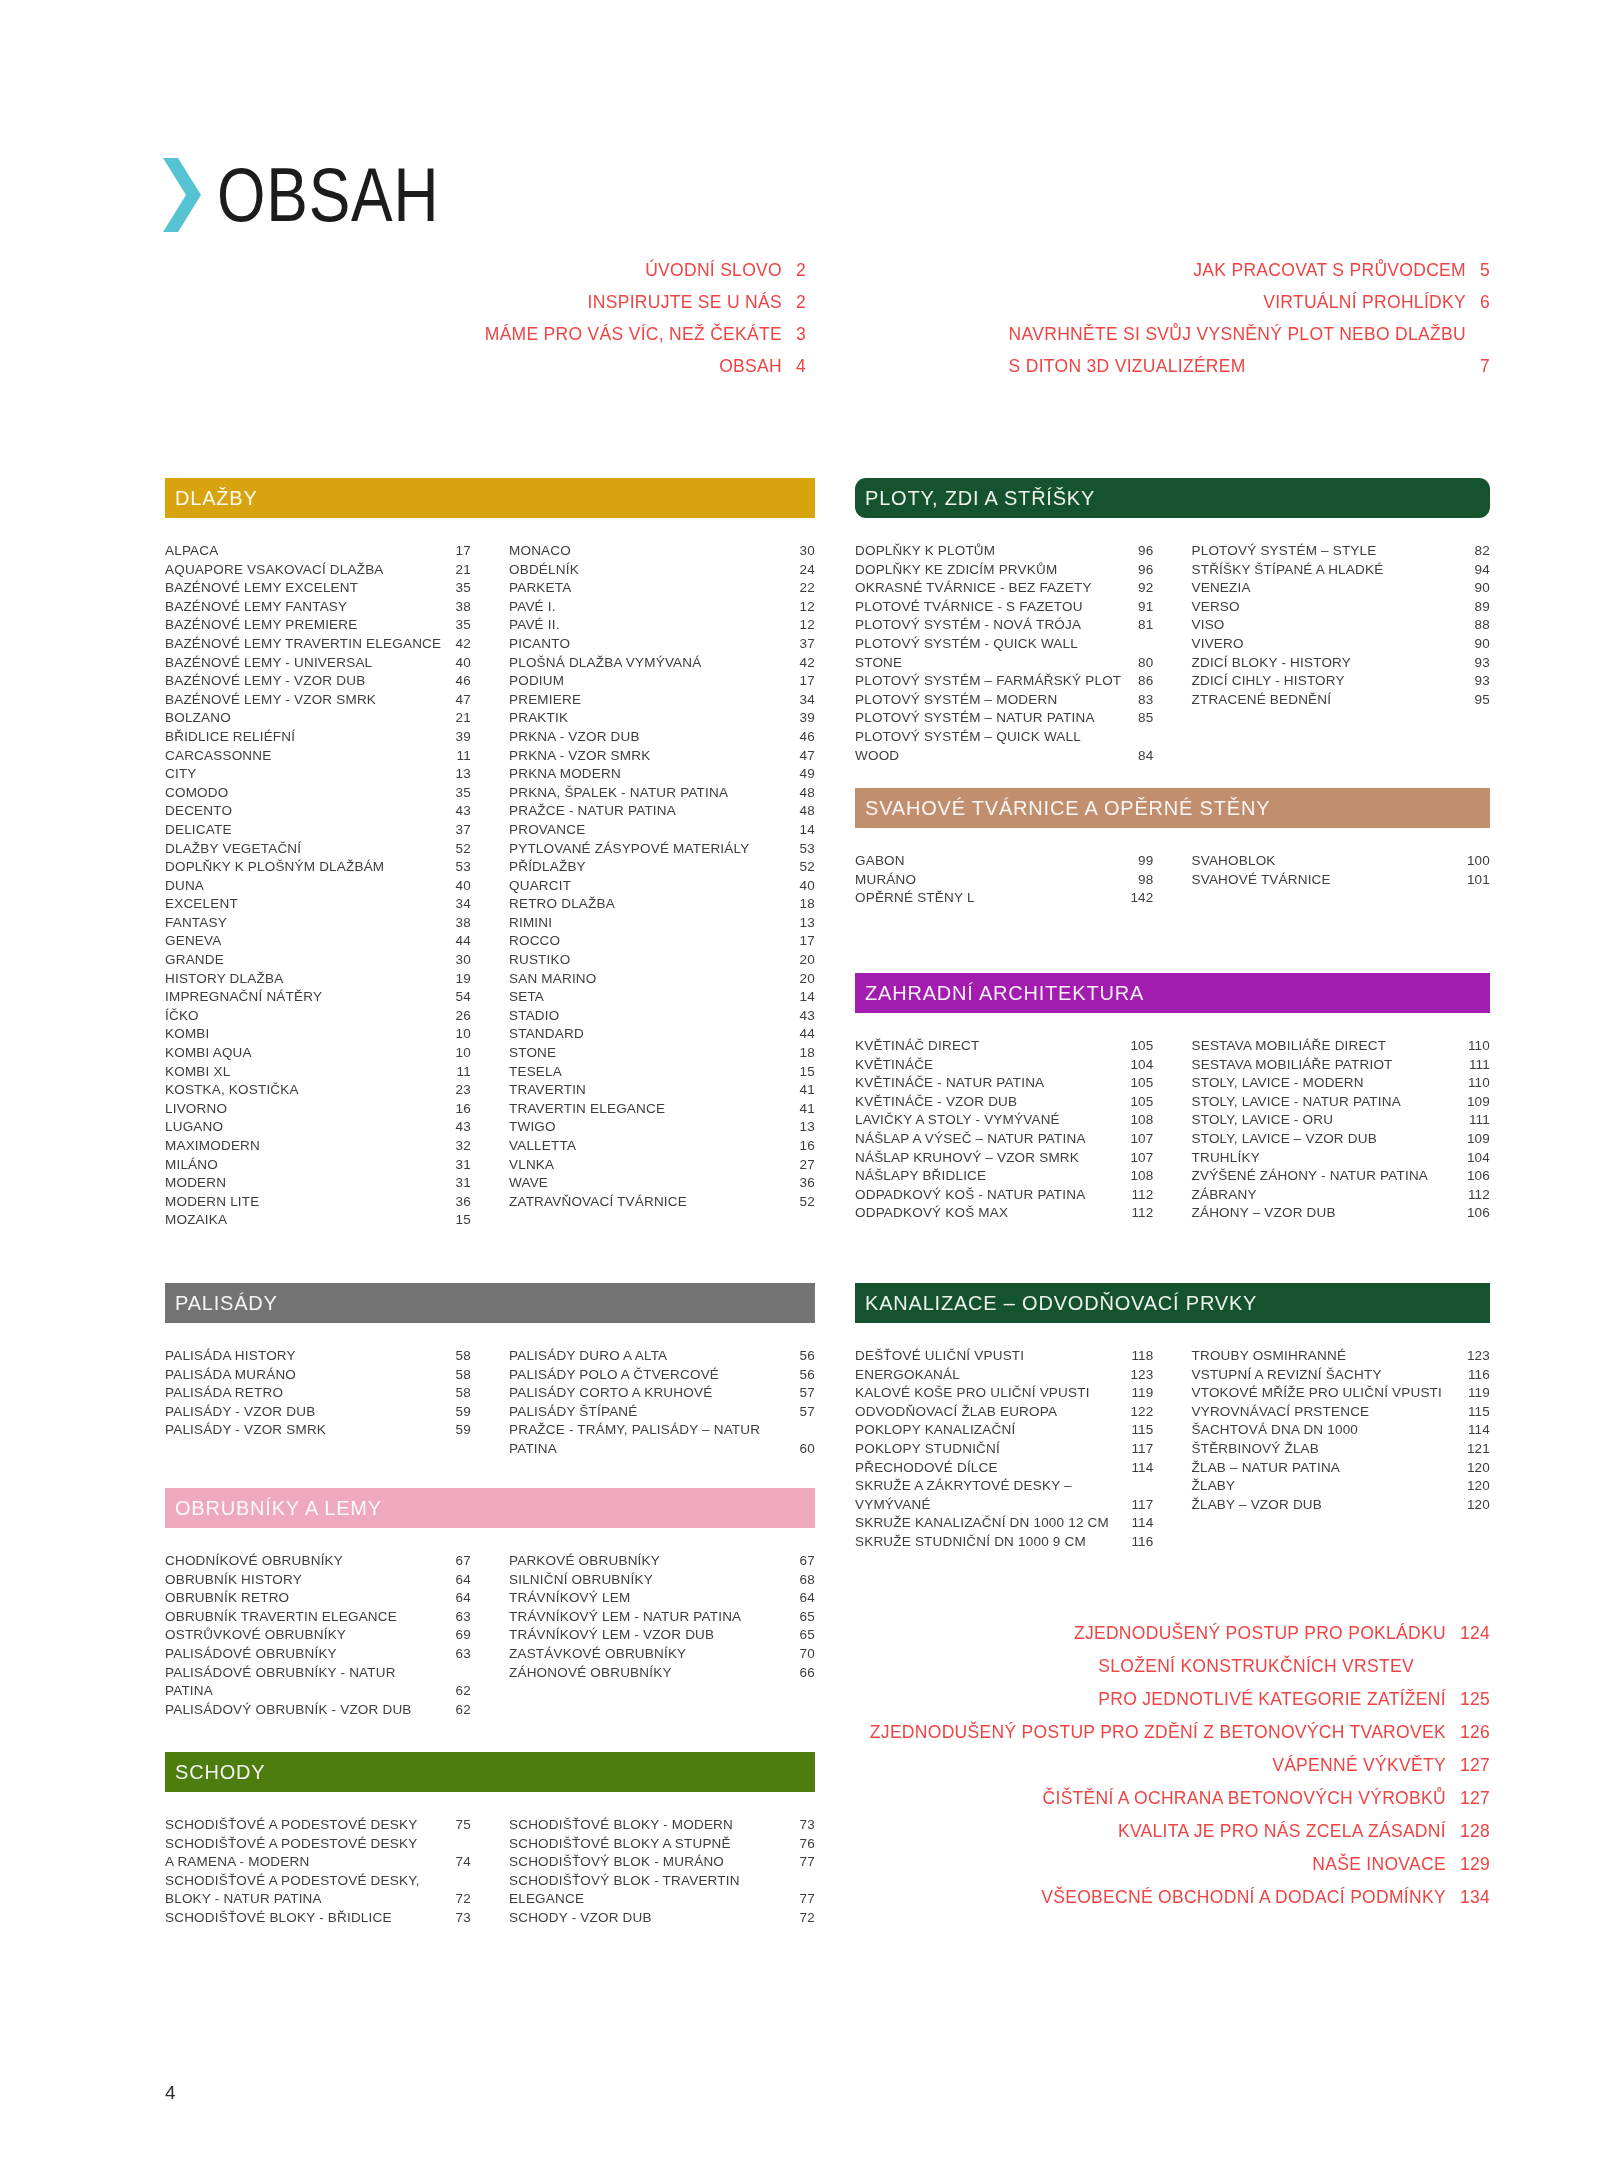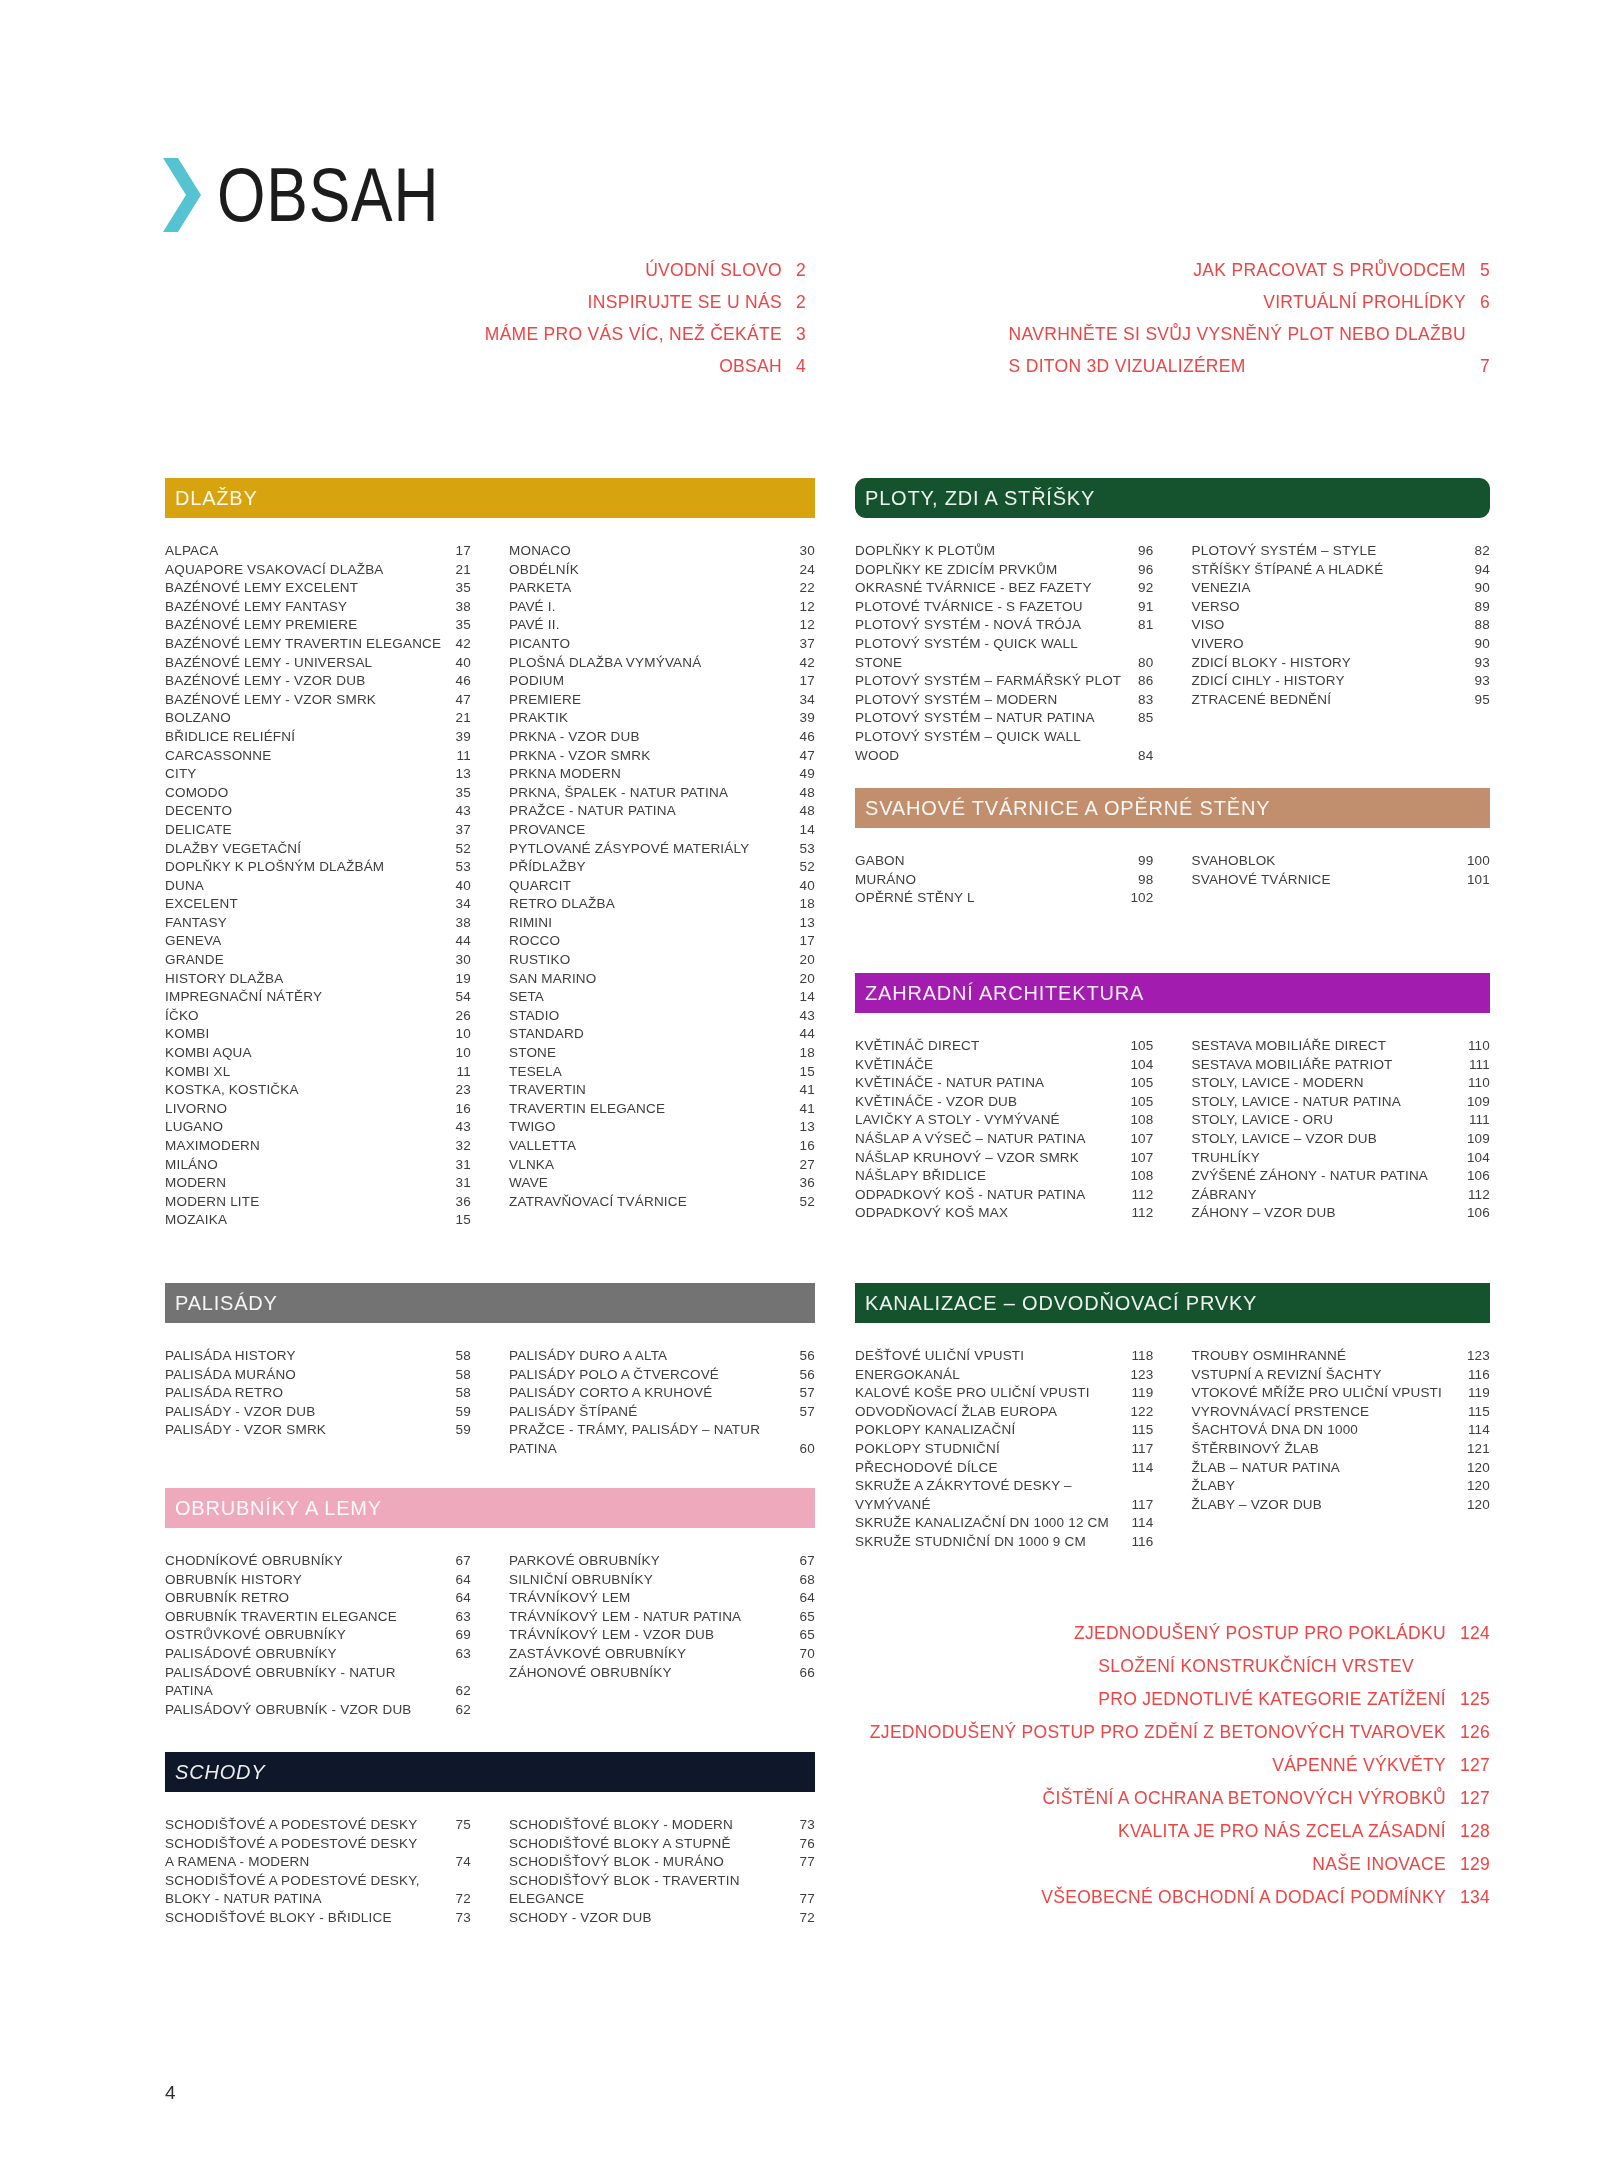--- a/index.html
+++ b/index.html
@@ -500,21 +500,21 @@
         </div>
         <div class="row">
           <span class="lbl">ZÁHONOVÉ OBRUBNÍKY</span>
           <span class="pg">66</span>
         </div>
       </div>
   </div>
 </section>
 
 <section class="sec" style="top:1752px;left:165px;width:650px">
-  <header class="band" style="background: #0f172a; font-style: italic;">
+  <header class="band" style="background: #4d7c0f;">
     <span class="band-title">SCHODY</span>
   </header>
   <div class="cols">
     <div class="col rows">
         <div class="row">
           <span class="lbl">SCHODIŠŤOVÉ A PODESTOVÉ DESKY</span>
           <span class="pg">75</span>
         </div>
         <div class="row">
           <span class="lbl">SCHODIŠŤOVÉ A PODESTOVÉ DESKY
@@ -653,21 +653,21 @@
         <div class="row">
           <span class="lbl">GABON</span>
           <span class="pg">99</span>
         </div>
         <div class="row">
           <span class="lbl">MURÁNO</span>
           <span class="pg">98</span>
         </div>
         <div class="row">
           <span class="lbl">OPĚRNÉ STĚNY L</span>
-          <span class="pg">102</span>
+          <span class="pg">142</span>
         </div>
       </div>
     <div class="col rows">
         <div class="row">
           <span class="lbl">SVAHOBLOK</span>
           <span class="pg">100</span>
         </div>
         <div class="row">
           <span class="lbl">SVAHOVÉ TVÁRNICE</span>
           <span class="pg">101</span>

